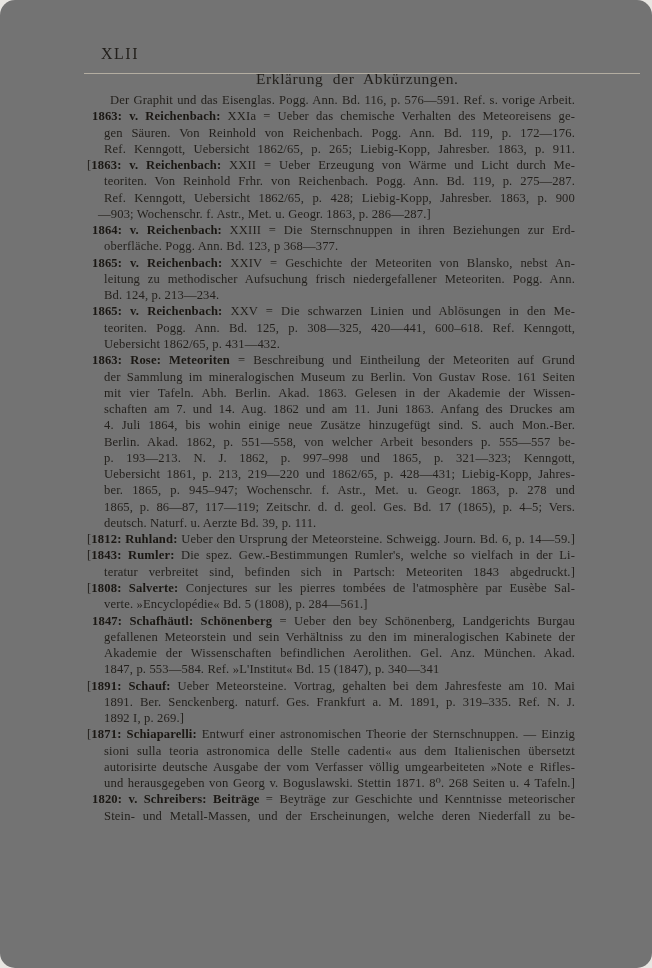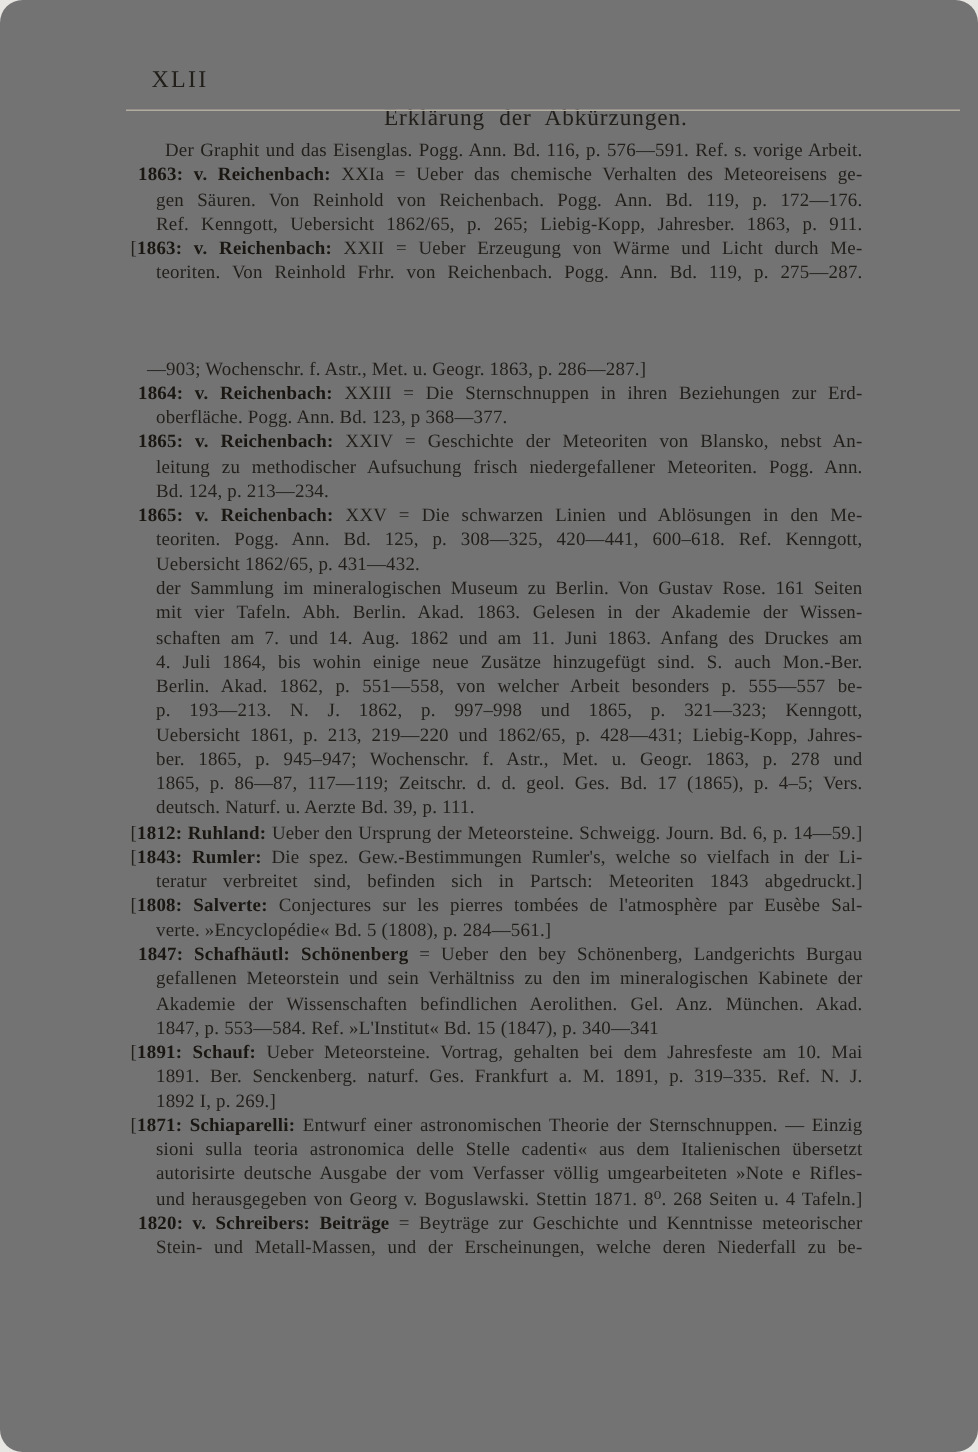--- a/index.html
+++ b/index.html
@@ -53,47 +53,49 @@
     text-align: left;
   }
   .line.just {
     text-align: justify;
     text-align-last: justify;
   }
   .ind-e { margin-left: 0; }
   .ind-b { margin-left: -5px; }
   .ind-c { margin-left: 12px; }
   .ind-p { margin-left: 18px; }
-  .ind-d { margin-left: 6px; margin-top: 48px; }
+  .ind-d { margin-left: 6px; }
   .bold { font-weight: 700; color: #1a1713; }
   .reg  { font-weight: 400; }
 </style>
 </head>
 <body>
 
 <div id="page">
   <div id="page-number">XLII</div>
   <div id="running-title">Erklärung der Abkürzungen.</div>
   <div id="header-rule"></div>
   <div id="text-block">
       <div class="line ind-p just"><span class="reg">Der Graphit und das Eisenglas. Pogg. Ann. Bd. 116, p. 576—591. Ref. s. vorige Arbeit.</span></div>
       <div class="line ind-e just"><span class="bold">1863: v. Reichenbach:</span><span class="reg"> XXIa = Ueber das chemische Verhalten des Meteoreisens ge-</span></div>
       <div class="line ind-c just"><span class="reg">gen Säuren. Von Reinhold von Reichenbach. Pogg. Ann. Bd. 119, p. 172—176.</span></div>
       <div class="line ind-c just"><span class="reg">Ref. Kenngott, Uebersicht 1862/65, p. 265; Liebig-Kopp, Jahresber. 1863, p. 911.</span></div>
       <div class="line ind-b just"><span class="reg">[</span><span class="bold">1863: v. Reichenbach:</span><span class="reg"> XXII = Ueber Erzeugung von Wärme und Licht durch Me-</span></div>
       <div class="line ind-c just"><span class="reg">teoriten. Von Reinhold Frhr. von Reichenbach. Pogg. Ann. Bd. 119, p. 275—287.</span></div>
+      <div class="line ind-c just"><span class="reg">Ref. Kenngott, Uebersicht 1862/65, p. 428; Liebig-Kopp, Jahresber. 1863, p. 900</span></div>
       <div class="line ind-d"><span class="reg">—903; Wochenschr. f. Astr., Met. u. Geogr. 1863, p. 286—287.]</span></div>
       <div class="line ind-e just"><span class="bold">1864: v. Reichenbach:</span><span class="reg"> XXIII = Die Sternschnuppen in ihren Beziehungen zur Erd-</span></div>
       <div class="line ind-c"><span class="reg">oberfläche. Pogg. Ann. Bd. 123, p 368—377.</span></div>
       <div class="line ind-e just"><span class="bold">1865: v. Reichenbach:</span><span class="reg"> XXIV = Geschichte der Meteoriten von Blansko, nebst An-</span></div>
       <div class="line ind-c just"><span class="reg">leitung zu methodischer Aufsuchung frisch niedergefallener Meteoriten. Pogg. Ann.</span></div>
       <div class="line ind-c"><span class="reg">Bd. 124, p. 213—234.</span></div>
       <div class="line ind-e just"><span class="bold">1865: v. Reichenbach:</span><span class="reg"> XXV = Die schwarzen Linien und Ablösungen in den Me-</span></div>
       <div class="line ind-c just"><span class="reg">teoriten. Pogg. Ann. Bd. 125, p. 308—325, 420—441, 600–618. Ref. Kenngott,</span></div>
       <div class="line ind-c"><span class="reg">Uebersicht 1862/65, p. 431—432.</span></div>
+      <div class="line ind-e just"><span class="bold">1863: Rose: Meteoriten</span><span class="reg"> = Beschreibung und Eintheilung der Meteoriten auf Grund</span></div>
       <div class="line ind-c just"><span class="reg">der Sammlung im mineralogischen Museum zu Berlin. Von Gustav Rose. 161 Seiten</span></div>
       <div class="line ind-c just"><span class="reg">mit vier Tafeln. Abh. Berlin. Akad. 1863. Gelesen in der Akademie der Wissen-</span></div>
       <div class="line ind-c just"><span class="reg">schaften am 7. und 14. Aug. 1862 und am 11. Juni 1863. Anfang des Druckes am</span></div>
       <div class="line ind-c just"><span class="reg">4. Juli 1864, bis wohin einige neue Zusätze hinzugefügt sind. S. auch Mon.-Ber.</span></div>
       <div class="line ind-c just"><span class="reg">Berlin. Akad. 1862, p. 551—558, von welcher Arbeit besonders p. 555—557 be-</span></div>
       <div class="line ind-c just"><span class="reg">p. 193—213. N. J. 1862, p. 997–998 und 1865, p. 321—323; Kenngott,</span></div>
       <div class="line ind-c just"><span class="reg">Uebersicht 1861, p. 213, 219—220 und 1862/65, p. 428—431; Liebig-Kopp, Jahres-</span></div>
       <div class="line ind-c just"><span class="reg">ber. 1865, p. 945–947; Wochenschr. f. Astr., Met. u. Geogr. 1863, p. 278 und</span></div>
       <div class="line ind-c just"><span class="reg">1865, p. 86—87, 117—119; Zeitschr. d. d. geol. Ges. Bd. 17 (1865), p. 4–5; Vers.</span></div>
       <div class="line ind-c"><span class="reg">deutsch. Naturf. u. Aerzte Bd. 39, p. 111.</span></div>

